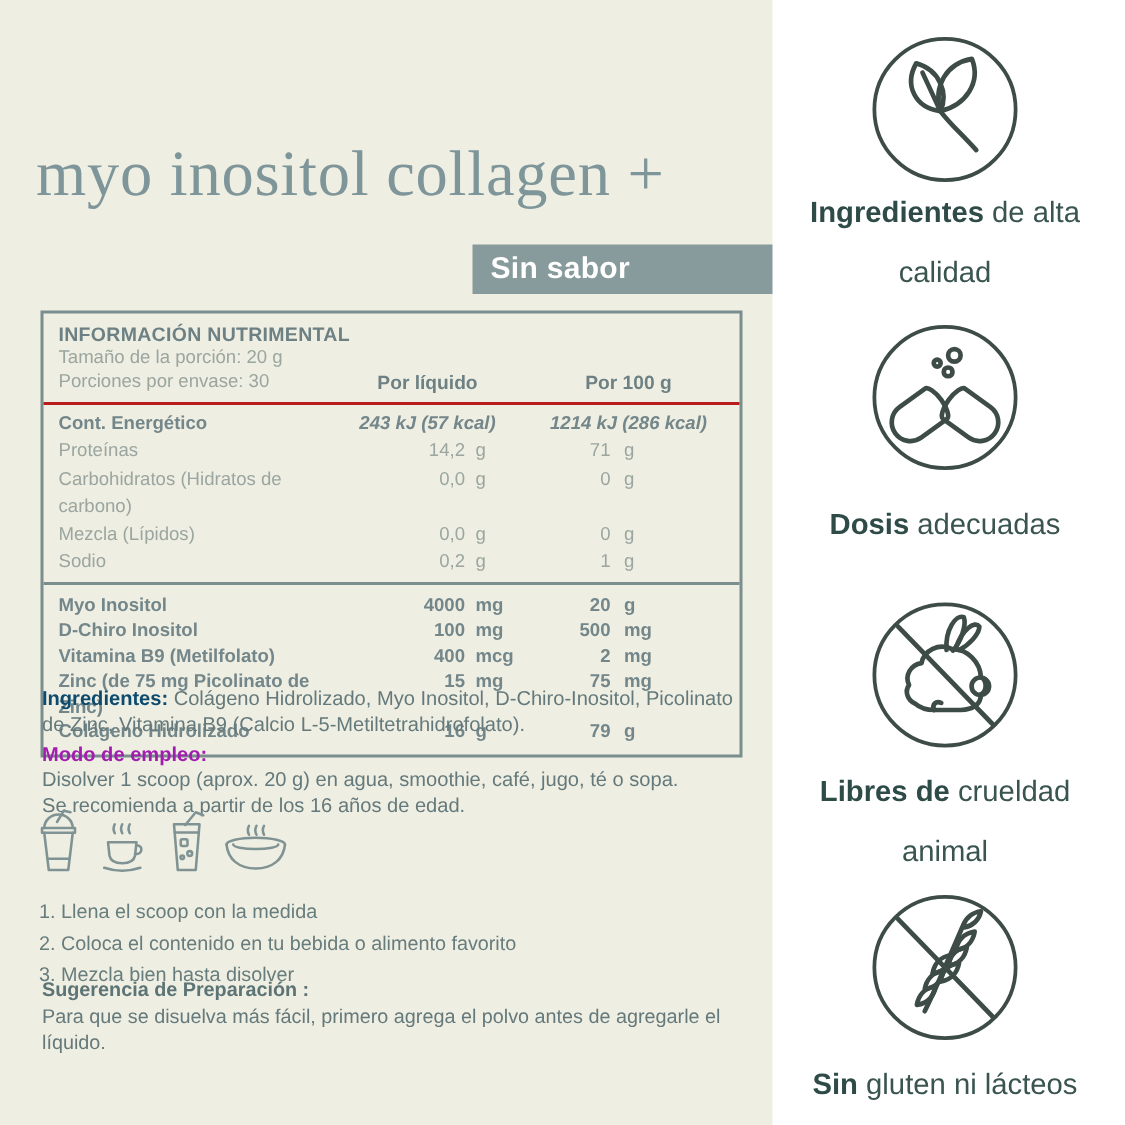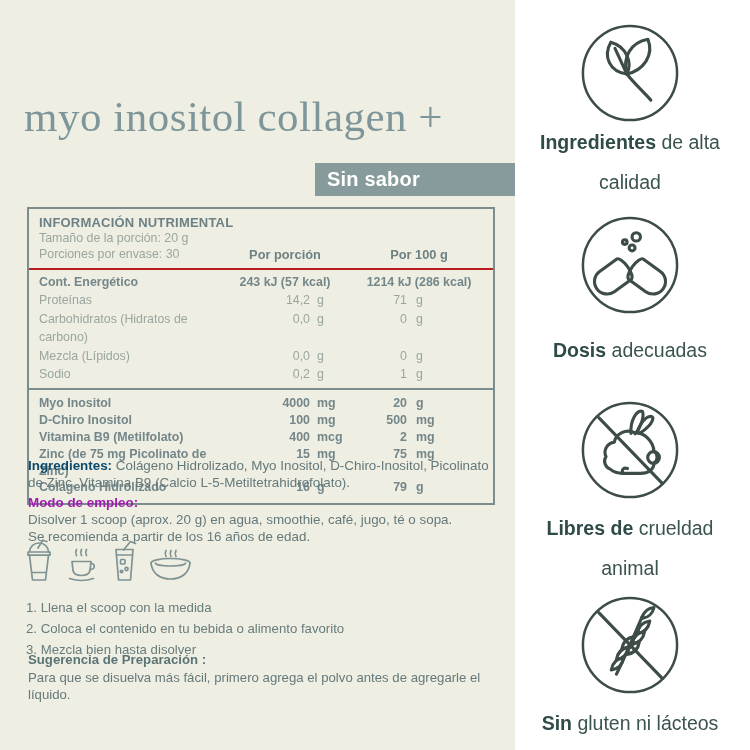--- a/index.html
+++ b/index.html
@@ -40,21 +40,21 @@
   .trow{display:flex;padding:0 10px;line-height:18.4px;}
   .sec3 .trow{line-height:16.8px;}
   .tlabel{flex:1;color:#9aa69f;}
   .trow.bold .tlabel,.trow.bold .amt,.trow.bold .unit{color:#73868a;font-weight:700;}
   .cellA{width:140px;display:flex;}
   .cellB{width:128px;display:flex;}
   .amt{width:95px;text-align:right;color:#9aa69f;}
   .cellB .amt{width:52px;}
   .unit{width:30px;margin-left:7px;text-align:left;color:#9aa69f;}
   .cellB .unit{margin-left:9px;}
-  .cell-center{display:block;text-align:center;font-weight:700;color:#73868a;}
+  .cell-center{display:block;text-align:center;font-weight:700;color:#73868a;font-style:italic;}
 
   
   .ing-par{position:absolute;left:28px;top:458px;width:468px;font-size:13.4px;line-height:16.5px;color:#64797b;}
   .ing-par b{color:#0c4a6e;}
   .modo{position:absolute;left:28px;top:494px;width:470px;font-size:13.4px;line-height:17px;color:#64797b;}
   .modo .h{font-weight:700;color:#a21caf;}
   .drink-icons{position:absolute;left:24px;top:538px;display:flex;align-items:flex-end;gap:11px;height:44px;}
   .drink-icons svg{display:block;}
   .steps{position:absolute;left:26px;top:585px;width:470px;font-size:13.2px;line-height:21px;color:#677c7d;margin-top:12px;}
   .sugerencia{position:absolute;left:28px;top:651px;width:492px;font-size:13.2px;line-height:17.5px;color:#64797b;}
@@ -78,21 +78,21 @@
 
   <div class="product-title">myo inositol collagen +</div>
   <div class="flavor-badge">Sin sabor</div>
 
   <div class="ntable">
     <div class="sec1">
       <div class="t-head">INFORMACIÓN NUTRIMENTAL</div>
       <div class="t-sub">Tamaño de la porción: 20 g</div>
       <div class="cols-line">
         <span class="t-sub">Porciones por envase: 30</span>
-        <span class="colhead colA">Por porción</span>
+        <span class="colhead colA">Por líquido</span>
         <span class="colhead colB">Por 100 g</span>
       </div>
     </div>
 
     <div class="sec2">
       <div class="trow bold">
         <span class="tlabel">Cont. Energético</span>
         <span class="cellA">
             <span class="cell-center" style="width:100%">243 kJ (57 kcal)</span>
           </span>

